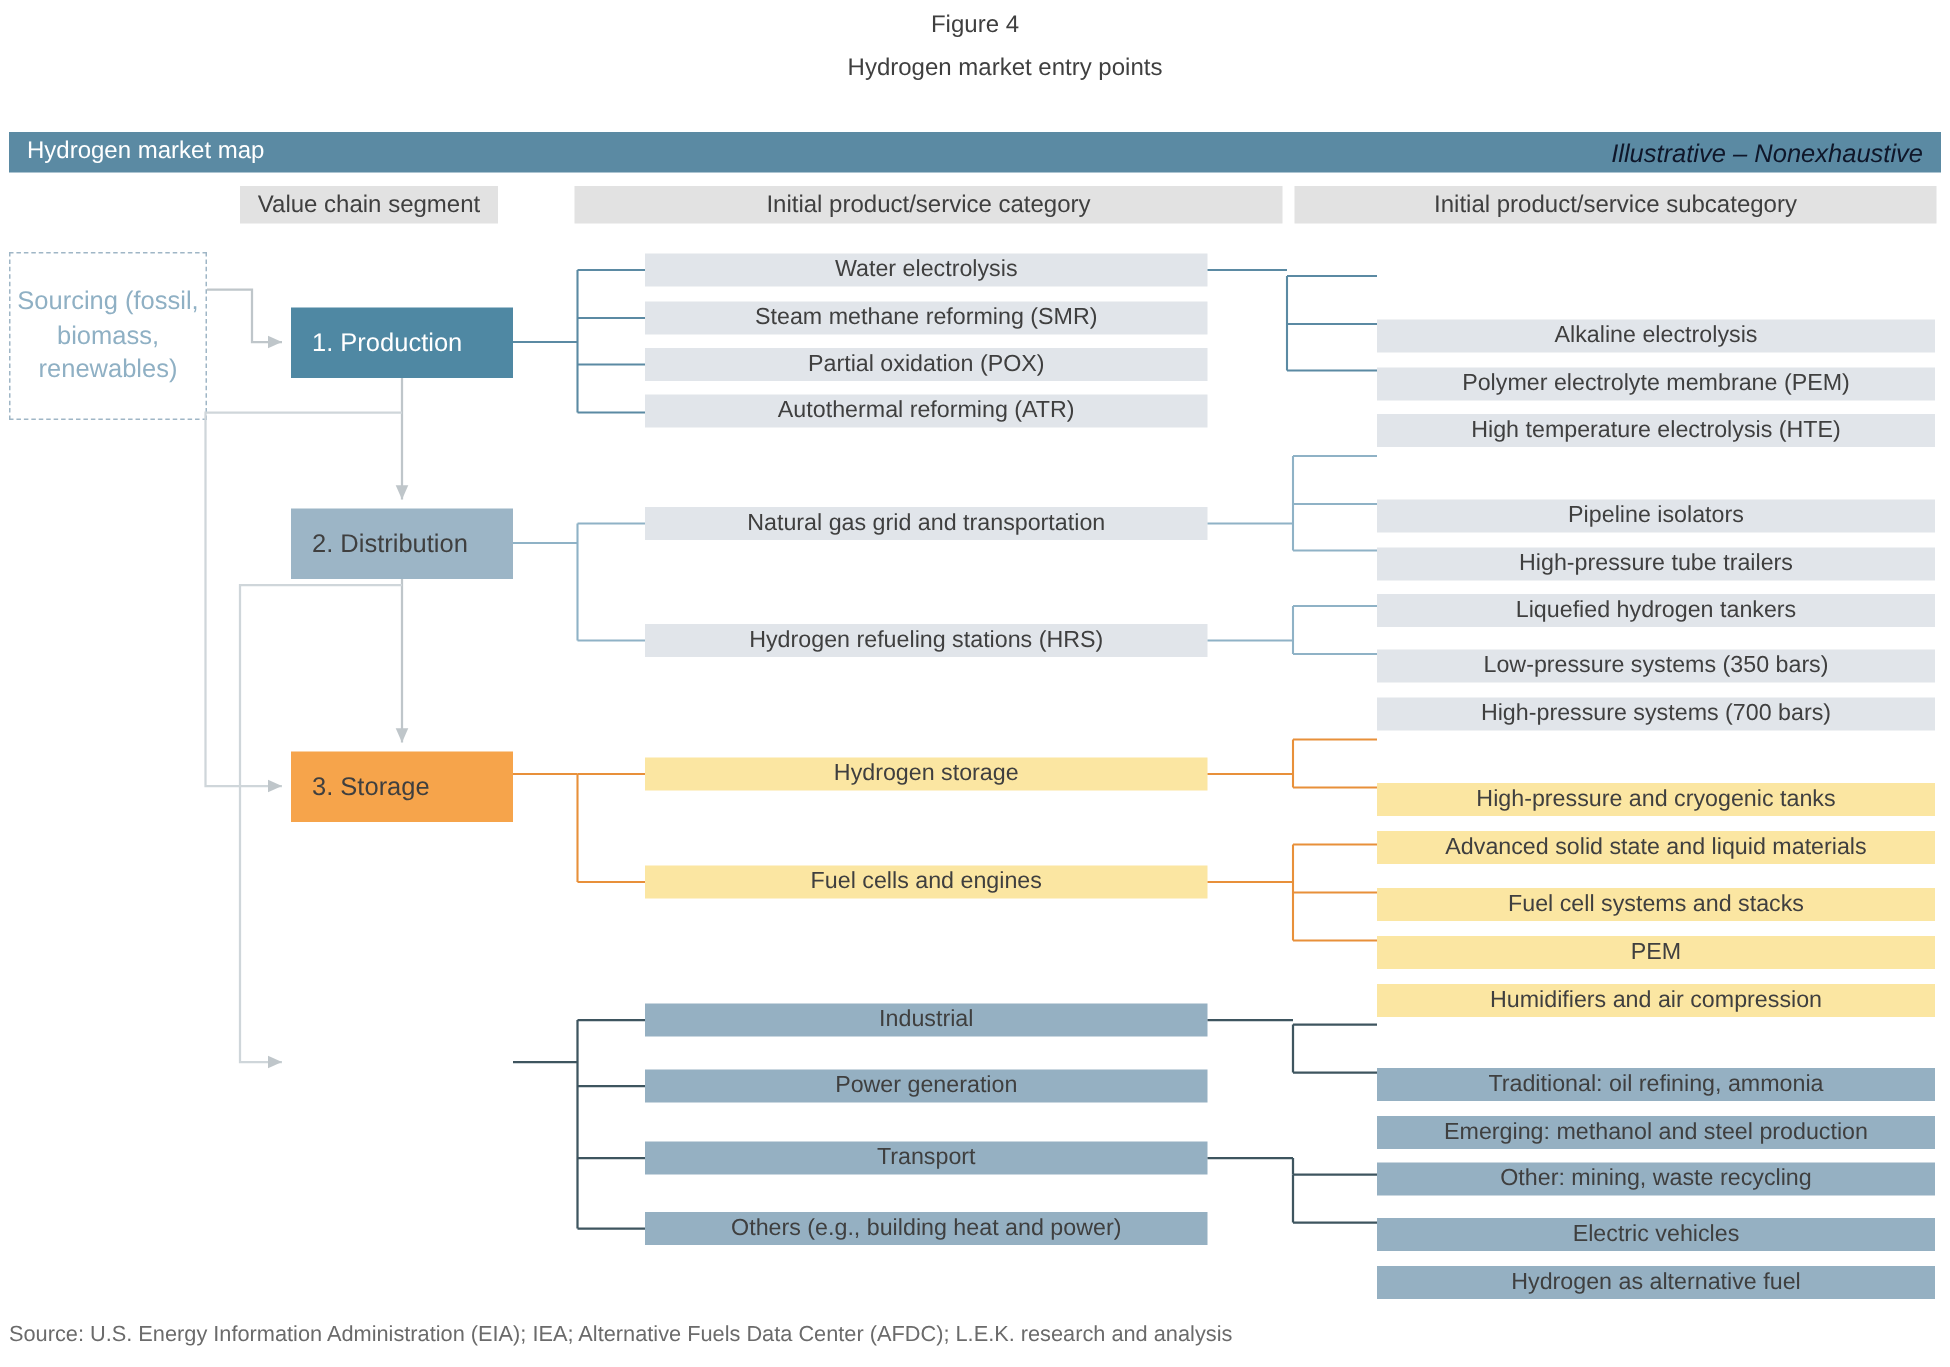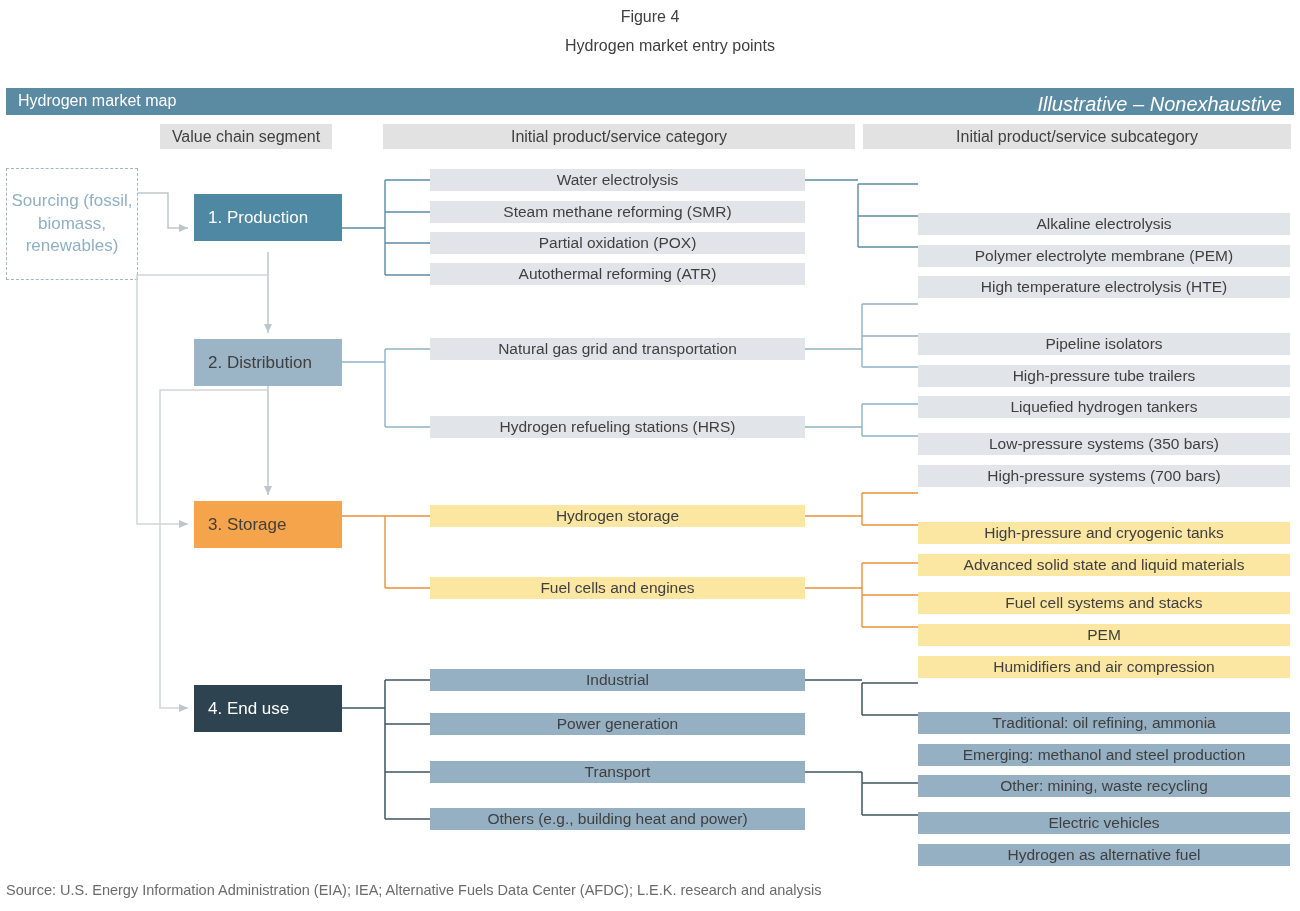--- a/index.html
+++ b/index.html
@@ -10,34 +10,34 @@
   }
   #stage{position:relative;width:1300px;height:911px;}
 
   .fig-title{position:absolute;width:1300px;text-align:center;font-size:16px;color:#3f3f3f;}
   #fig-num{top:8px;}
   #fig-sub{top:37px;padding-left:20px;}
 
   
   #banner{position:absolute;left:6px;top:88px;width:1288px;height:27px;background:#5b8aa3;}
   #banner-title{position:absolute;left:12px;top:4px;font-size:16px;color:#ffffff;}
-  #banner-note{position:absolute;right:12px;top:5px;font-size:20px;color:#ffffff;font-style:italic;}
+  #banner-note{position:absolute;right:12px;top:5px;font-size:17px;color:#0f172a;font-style:italic;}
 
   
   .colhead{position:absolute;height:25px;background:#e2e2e2;color:#3f3f3f;
            font-size:16px;display:flex;align-items:center;justify-content:center;}
   #ch0{left:160px;top:124px;width:172px;}
   #ch1{left:383px;top:124px;width:472px;}
   #ch2{left:863px;top:124px;width:428px;}
 
   
   .stagebox{position:absolute;left:194px;width:148px;height:47px;
             display:flex;align-items:center;font-size:17px;padding-left:14px;
             box-sizing:border-box;}
-  #stage-0{top:194px;background:#4f88a3;color:#ffffff;}
+  #stage-0{top:205px;background:#4f88a3;color:#ffffff;}
   #stage-1{top:339px;background:#9cb5c6;color:#3f3f3f;}
   #stage-2{top:501px;background:#f4a council;}
   #stage-2{top:501px;background:#f5a košice;}
   #stage-2{top:501px;background:#f6a košice;}
   #stage-2{top:501px;background:#f6a44b;color:#3f3f3f;}
   #stage-3{top:685px;background:#2d4450;color:#ffffff;}
 
   
   #sourcing{position:absolute;left:6px;top:168px;width:132px;height:112px;
             border:1.5px dashed #9fb6c6;color:#8fb0c4;font-size:17px;
@@ -73,21 +73,20 @@
 
   <div class="colhead" id="ch0">Value chain segment</div>
   <div class="colhead" id="ch1">Initial product/service category</div>
   <div class="colhead" id="ch2">Initial product/service subcategory</div>
 
   <div id="sourcing">Sourcing (fossil, biomass, renewables)</div>
 
   <div class="stagebox" id="stage-0" style="background: rgb(79, 136, 163); color: rgb(255, 255, 255);">1. Production</div>
   <div class="stagebox" id="stage-1" style="background: rgb(156, 181, 198); color: rgb(63, 63, 63);">2. Distribution</div>
   <div class="stagebox" id="stage-2" style="background: rgb(246, 164, 75); color: rgb(63, 63, 63);">3. Storage</div>
-  <div class="stagebox" id="stage-3" style="background: rgb(45, 68, 80); color: rgb(255, 255, 255);">4. End use</div>
 
   <div class="bar col-mid g-grey" style="top:169px">Water electrolysis</div>
   <div class="bar col-mid g-grey" style="top:201px">Steam methane reforming (SMR)</div>
   <div class="bar col-mid g-grey" style="top:232px">Partial oxidation (POX)</div>
   <div class="bar col-mid g-grey" style="top:263px">Autothermal reforming (ATR)</div>
   <div class="bar col-mid g-grey" style="top:338px">Natural gas grid and transportation</div>
   <div class="bar col-mid g-grey" style="top:416px">Hydrogen refueling stations (HRS)</div>
   <div class="bar col-mid g-yellow" style="top:505px">Hydrogen storage</div>
   <div class="bar col-mid g-yellow" style="top:577px">Fuel cells and engines</div>
   <div class="bar col-mid g-blue" style="top:669px">Industrial</div>

